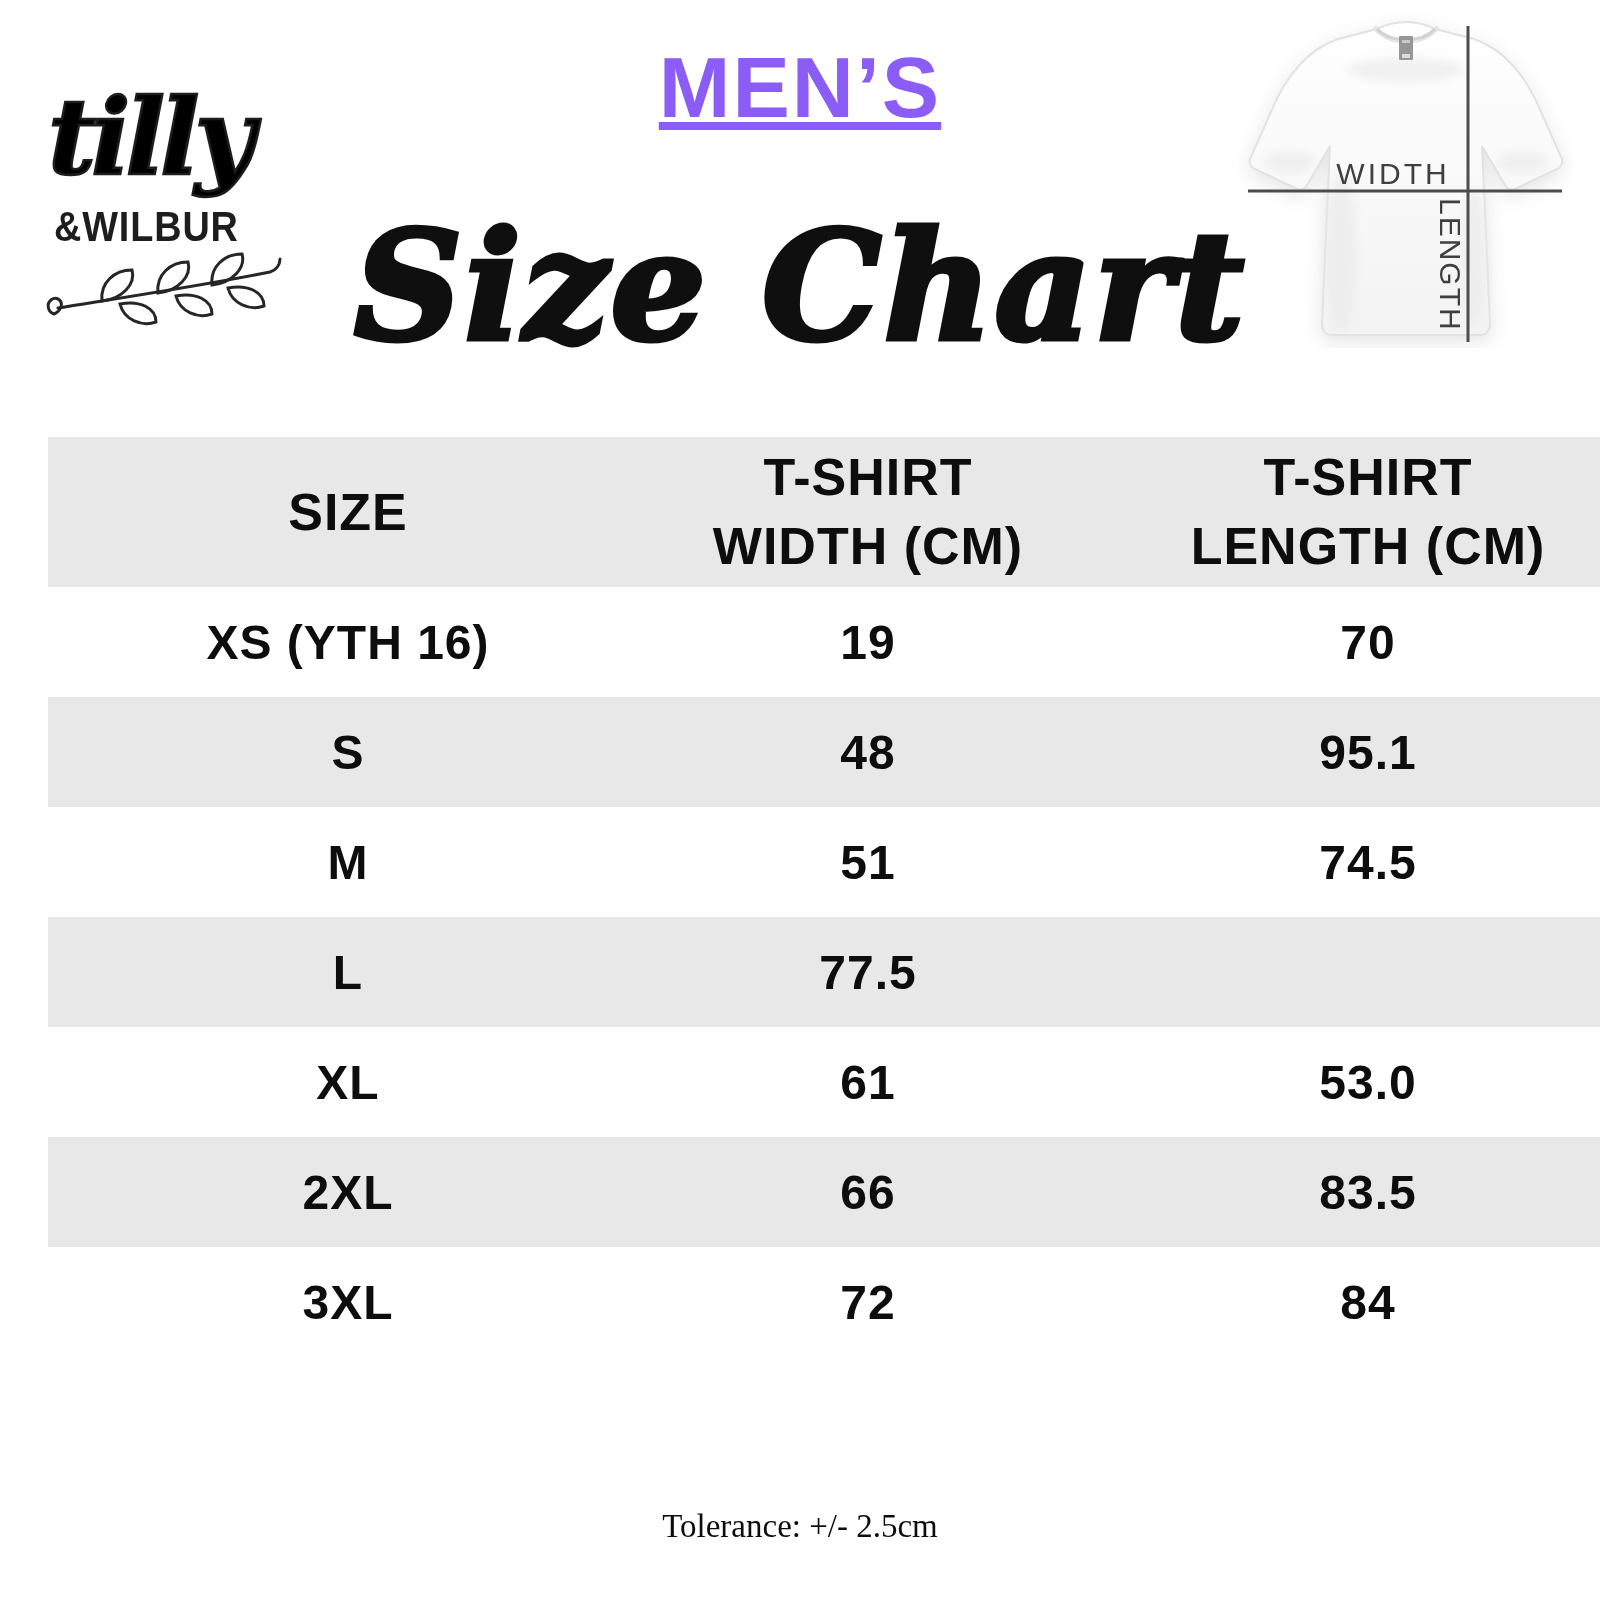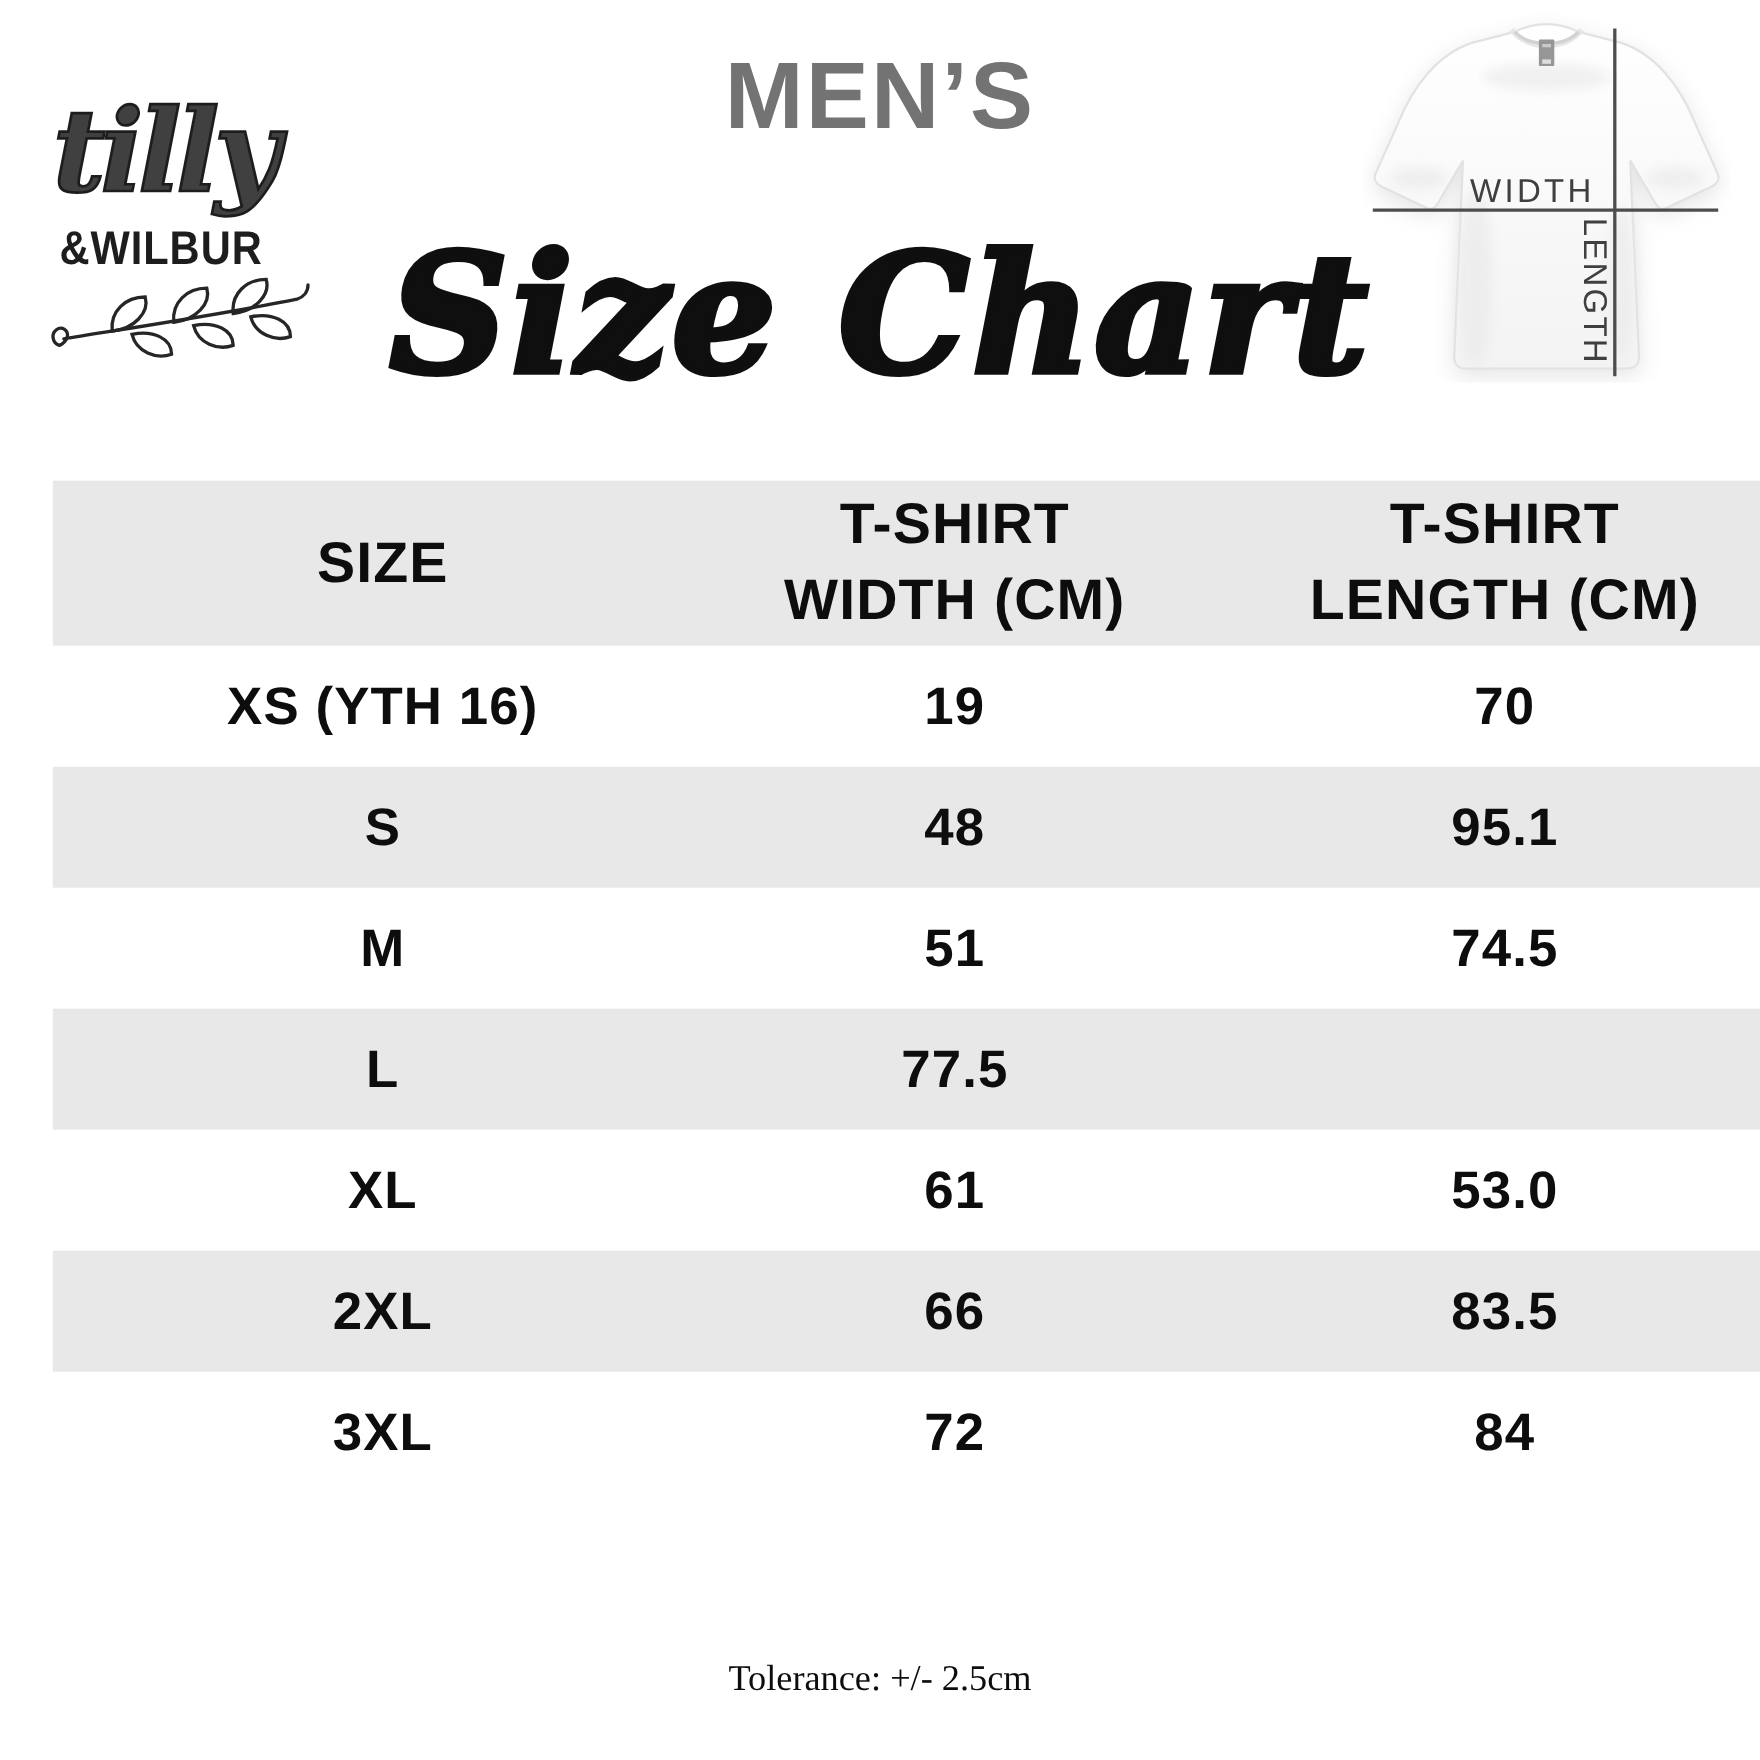--- a/index.html
+++ b/index.html
@@ -3,28 +3,28 @@
 <meta charset="utf-8">
 <style>
   html,body{margin:0;padding:0;background:#fff;}
   .page{position:relative;width:1600px;height:1600px;background:#ffffff;overflow:hidden;
         font-family:"Liberation Sans",sans-serif;color:#111;}
 
   
   .logo{position:absolute;left:48px;top:78px;width:250px;}
   .logo-script{font-family:"DejaVu Serif",serif;font-style:italic;font-weight:700;
                font-size:104px;line-height:1.15;letter-spacing:-5px;
-               -webkit-text-stroke:2.5px #1d1d1d;color:#404040;}
+               -webkit-text-stroke:2.5px #1d1d1d;color:#000000;}
   .logo-caps{font-size:43px;font-weight:700;letter-spacing:1px;color:#1d1d1d;
              transform:scaleX(.88);transform-origin:left center;margin:4px 0 0 6px;white-space:nowrap;}
   .branch{position:absolute;left:-8px;top:172px;}
 
   
   .category{position:absolute;top:38px;left:0;width:100%;text-align:center;
-            font-size:86px;font-weight:700;letter-spacing:2px;color:#737373;}
+            font-size:86px;font-weight:700;letter-spacing:2px;color:#8b5cf6;text-decoration:underline;}
   .title{position:absolute;top:196px;left:0;width:100%;text-align:center;
          font-family:"DejaVu Serif",serif;font-style:italic;font-weight:700;
          font-size:150px;line-height:1.2;letter-spacing:2px;
          -webkit-text-stroke:5px #0f0f0f;color:#0f0f0f;white-space:nowrap;}
 
   
   .tshirt{position:absolute;left:1238px;top:12px;width:336px;height:336px;}
   .tee-body{filter:drop-shadow(0px 6px 10px rgba(0,0,0,.10));}
 
   

